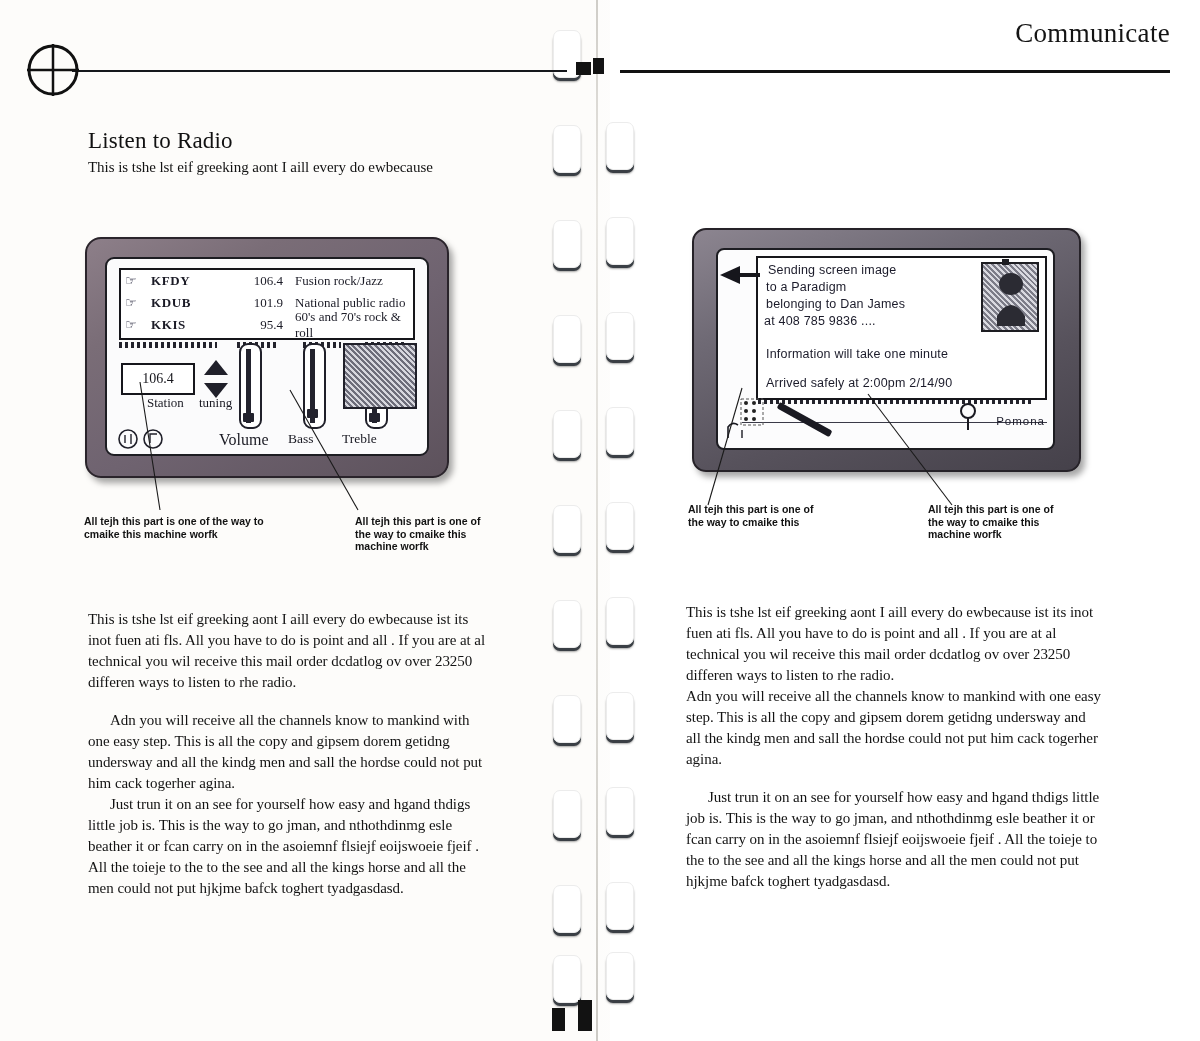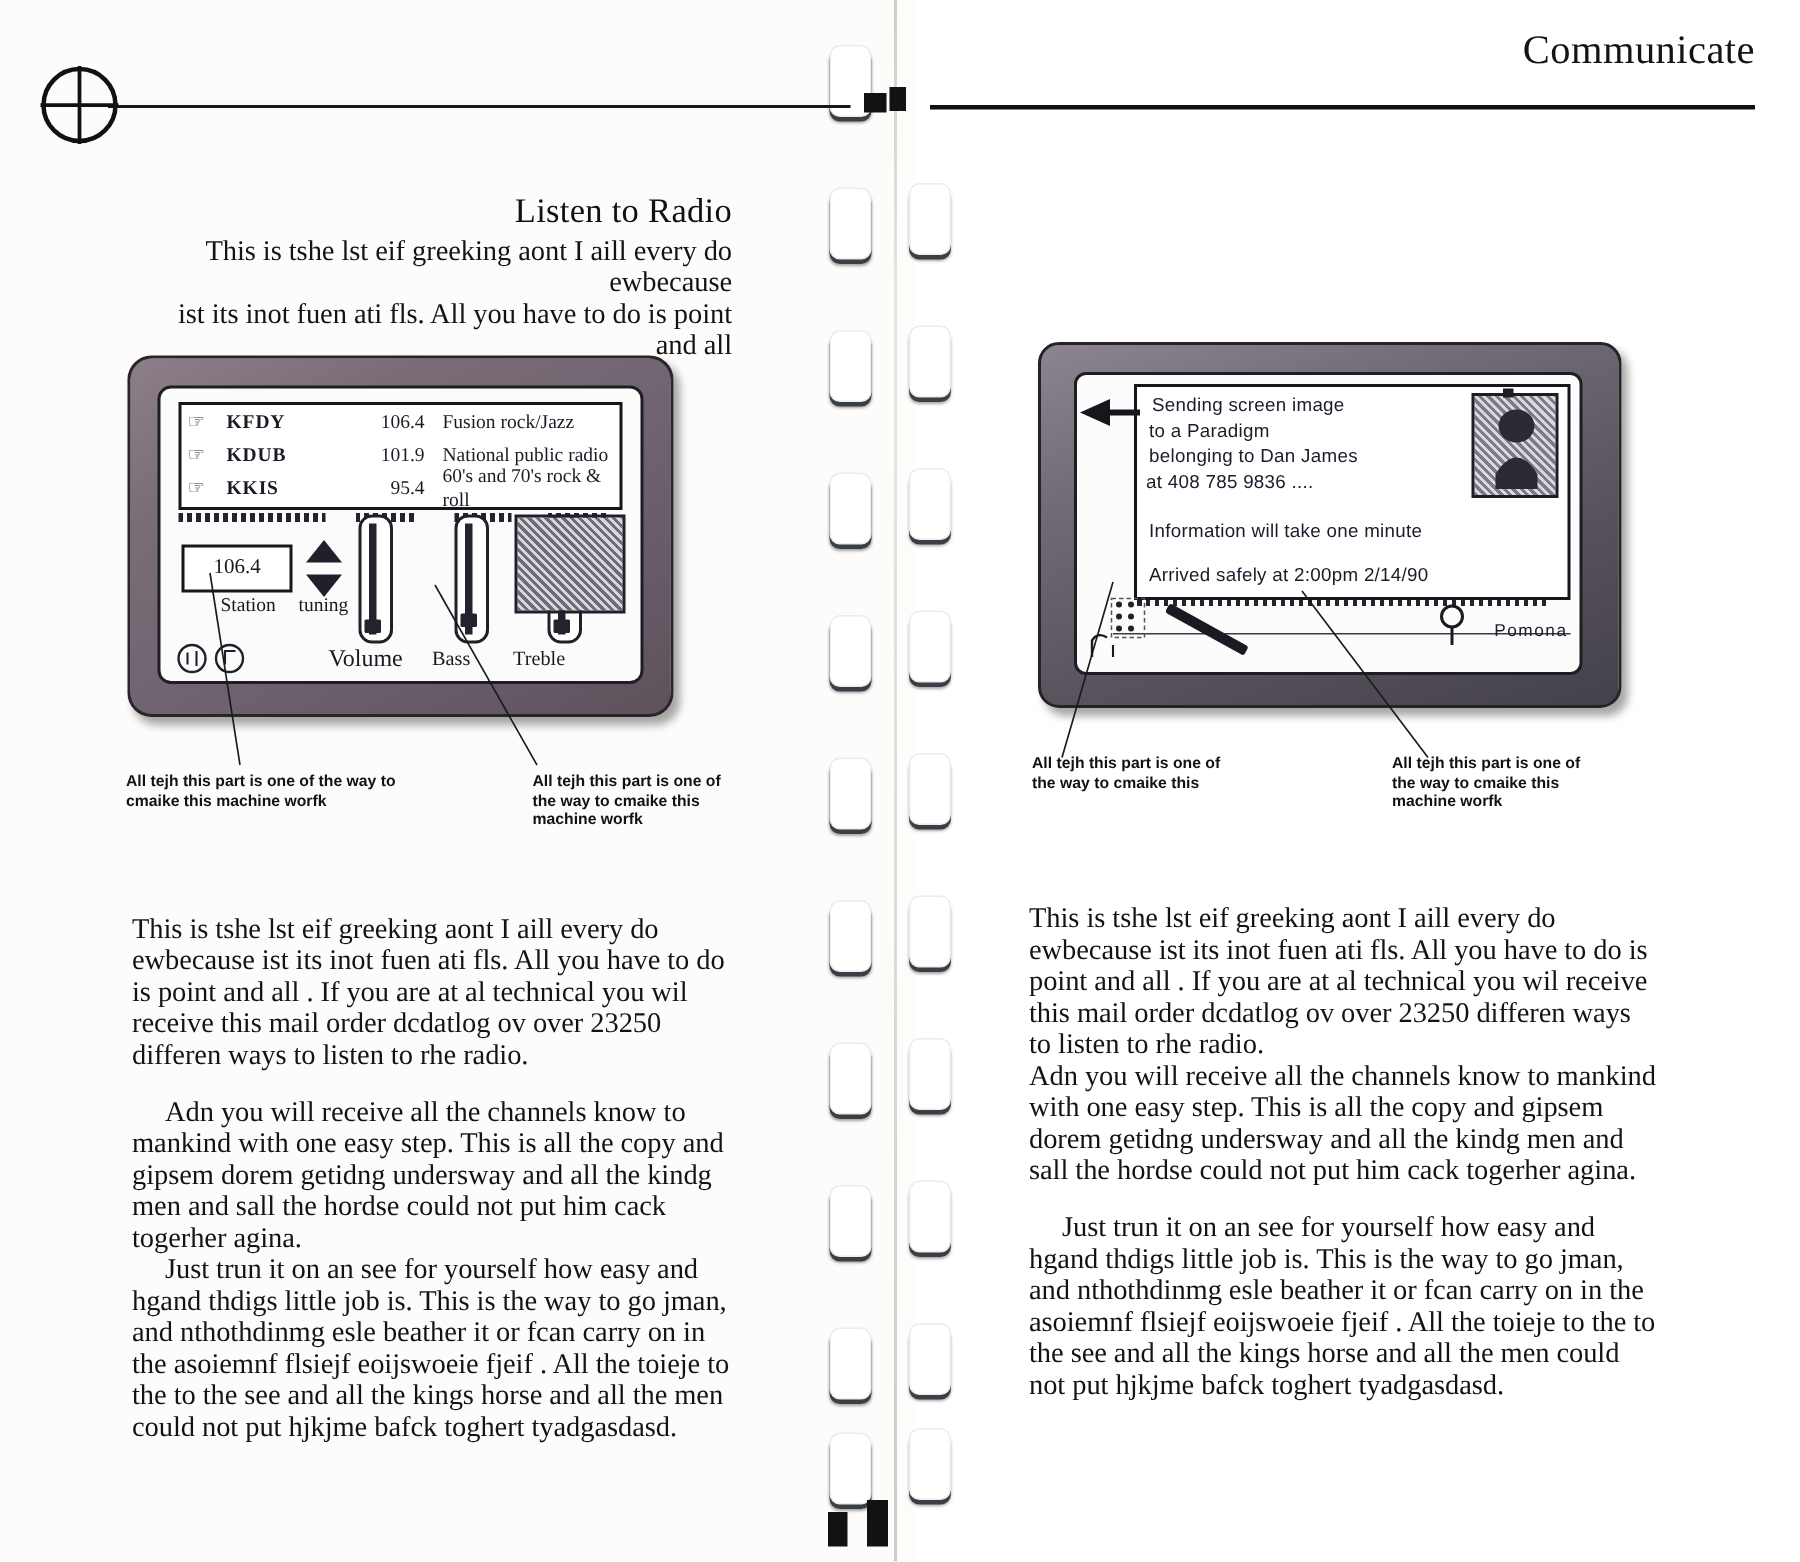--- a/index.html
+++ b/index.html
@@ -32,31 +32,31 @@
   #runhead{
     position:absolute;right:30px;top:18px;
     font-family:"Liberation Serif", serif;
     font-size:27px;color:#141414;letter-spacing:.3px;
   }
   #headrule{position:absolute;left:620px;top:70px;width:550px;height:3px;background:#111;}
   #headrule-left{position:absolute;left:72px;top:70px;width:495px;height:2px;background:#15171c;}
   
   #crosshair{position:absolute;left:26px;top:43px;width:54px;height:54px;}
   
-  .col{position:absolute;text-align:right;}
+  .col{position:absolute;}
   .col.left{left:88px;top:128px;width:400px;}
   .col.right{left:686px;top:122px;width:410px;}
   h2.sec{
     font-family:"Liberation Serif", serif;
     font-size:23px;font-weight:normal;color:#111;
     margin:0 0 3px 0;letter-spacing:.2px;
   }
   p.body{
     font-family:"Liberation Serif", serif;
-    font-size:19px;line-height:21px;color:#131313;margin:0;
+    font-size:15px;line-height:21px;color:#131313;margin:0;
     letter-spacing:-.05px;
   }
   p.body.indent{text-indent:22px;}
   p.gap{margin-top:17px;}
   
   .callout{
     position:absolute;
     font-family:"Liberation Sans", sans-serif;
     font-size:10.5px;line-height:12.5px;font-weight:bold;color:#121212;
   }
@@ -183,21 +183,20 @@
 
   <svg id="crosshair" viewBox="0 0 54 54">
     <circle cx="27" cy="27" r="24" fill="none" stroke="#111" stroke-width="3"></circle>
     <line x1="27" y1="1" x2="27" y2="53" stroke="#111" stroke-width="2.5"></line>
     <line x1="1" y1="27" x2="53" y2="27" stroke="#111" stroke-width="2.5"></line>
   </svg>
 
   <div class="col left">
     <h2 class="sec">Listen to Radio</h2>
     <p class="body">This is tshe lst eif greeking aont I aill every do ewbecause</p>
-    <p class="body">ist its inot fuen ati fls. All you have to do is point and  all</p>
   </div>
 
   <div id="radio">
     <div class="face">
 
       <div class="station-box">
         <div class="st-row">
           <span class="st-ck">☞</span>
           <span class="st-call">KFDY</span>
           <span class="st-freq">106.4</span>

